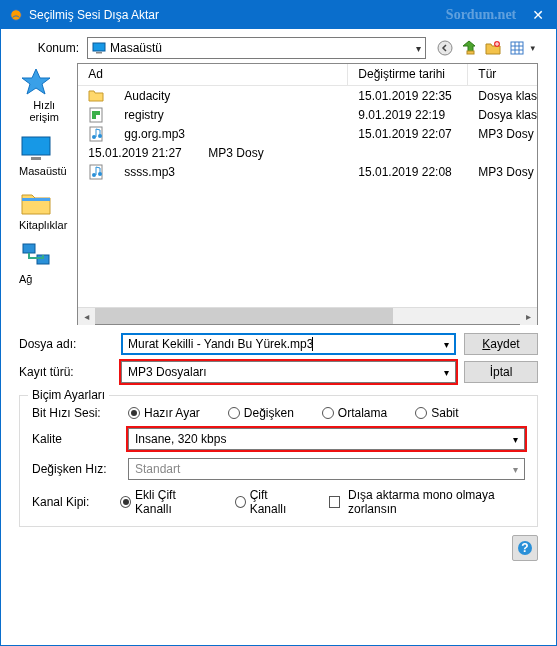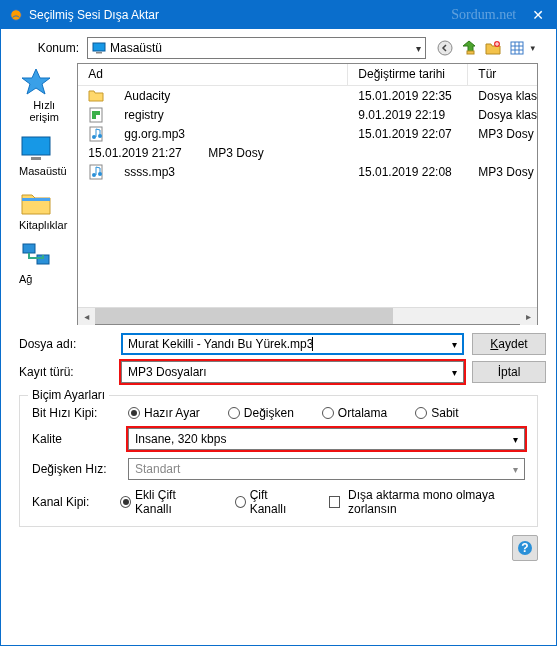--- a/index.html
+++ b/index.html
@@ -1,20 +1,20 @@
 <!DOCTYPE html>
 <html><head>
 <meta charset="utf-8">
 <style>
 * { box-sizing: border-box; font-family: "Segoe UI", Tahoma, sans-serif; font-size: 12px; }
 body { margin: 0; background: #fff; width: 557px; height: 646px; border: 1px solid #0a6ecc; overflow: hidden; }
 .titlebar { height: 28px; background: #0a6ecc; color: #fff; display: flex; align-items: center; padding: 0 8px; gap: 6px; }
 .titlebar .tb-icon { width: 14px; height: 14px; }
 .titlebar .title { flex: 1; font-size: 12px; }
-.titlebar .watermark { font-family: Georgia, serif; font-weight: normal; color: rgba(255,255,255,0.35); font-size: 14px; margin-right: 6px; }
+.titlebar .watermark { font-family: Georgia, serif; font-weight: bold; color: rgba(255,255,255,0.35); font-size: 14px; margin-right: 6px; }
 .titlebar .close { font-size: 14px; cursor: default; padding: 0 4px; }
 .row-top { display: flex; align-items: center; padding: 8px 18px 4px 18px; gap: 8px; }
 .row-top .lbl { width: 60px; text-align: right; }
 .location-combo { flex: 1; height: 22px; border: 1px solid #7a7a7a; background: #fff; display: flex; align-items: center; padding: 0 4px; gap: 4px; position: relative; }
 .location-combo .drop { margin-left: auto; font-size: 10px; color: #333; }
 .tool-icons { display: flex; gap: 2px; align-items: center; }
 .tool-btn { width: 22px; height: 22px; border: 1px solid transparent; display: flex; align-items: center; justify-content: center; }
 .tool-btn.dd { width: 32px; justify-content: flex-start; padding-left: 3px; position: relative; }
 .tool-btn.dd::after { content: "▾"; font-size: 9px; color: #333; position: absolute; right: 2px; }
 .body-main { display: flex; padding: 0 18px; gap: 8px; }
@@ -30,21 +30,21 @@
 .fa-col.type { flex: 1; border-right: none; }
 .fa-body { overflow: hidden; }
 .fa-row { display: flex; align-items: center; height: 19px; }
 .fa-row .c-name { width: 270px; padding-left: 10px; display: flex; align-items: center; gap: 20px; white-space: nowrap; overflow: hidden; }
 .fa-row .c-date { width: 120px; padding-left: 10px; white-space: nowrap; }
 .fa-row .c-type { flex: 1; padding-left: 10px; white-space: nowrap; overflow: hidden; }
 .hscroll { position: absolute; bottom: 0; left: 0; right: 0; height: 17px; background: #f0f0f0; border-top: 1px solid #ddd; display: flex; }
 .hscroll .arrow { width: 17px; height: 17px; background: #f0f0f0; display:flex;align-items:center;justify-content:center; font-size:10px; color:#606060;}
 .hscroll .track { flex: 1; background: #f0f0f0; position: relative; }
 .hscroll .thumb { position:absolute; left:0; top:0; bottom:0; width:70%; background:#cdcdcd; }
-.fields { padding: 8px 10px 2px 18px; }
+.fields { padding: 8px 18px 2px 18px; }
 .field-row { display: flex; align-items: center; margin-bottom: 6px; gap: 8px; }
 .field-row .flabel { width: 70px; text-align: left; }
 .combo, .combo2 { flex: 1; height: 22px; border: 1px solid #7a7a7a; background: #fff; display: flex; align-items: center; padding: 0 6px; position: relative; }
 .combo .drop, .combo2 .drop { margin-left: auto; font-size: 10px; }
 .combo.focus { border: 1px solid #0078d7; outline: 1px solid #0078d7; outline-offset: -2px; }
 .red-outline { box-shadow: 0 0 0 2px #e11; }
 .btn { width: 74px; height: 22px; background: #e1e1e1; border: 1px solid #adadad; text-align: center; line-height: 20px; cursor: default; }
 .btn u { text-decoration: underline; }
 .fieldset { border: 1px solid #dcdcdc; margin: 4px 18px 8px 18px; padding: 10px 12px 10px 12px; position: relative; }
 .fieldset .legend { position: absolute; top: -8px; left: 8px; background: #fff; padding: 0 4px; }
@@ -233,21 +233,21 @@
       <span class="drop">▾</span>
     </div>
     <div class="btn">İptal</div>
   </div>
 </div>
 
 <div class="fieldset">
   <span class="legend">Biçim Ayarları</span>
 
   <div class="fs-row">
-    <span class="flabel2">Bit Hızı Kipi:</span>
+    <span class="flabel2">Bit Hızı Sesi:</span>
     <div class="radio-grp">
       <span class="rad">
           <span class="rad-c on"></span>
           <span>Hazır Ayar</span>
         </span>
       <span class="rad">
           <span class="rad-c"></span>
           <span>Değişken</span>
         </span>
       <span class="rad">

